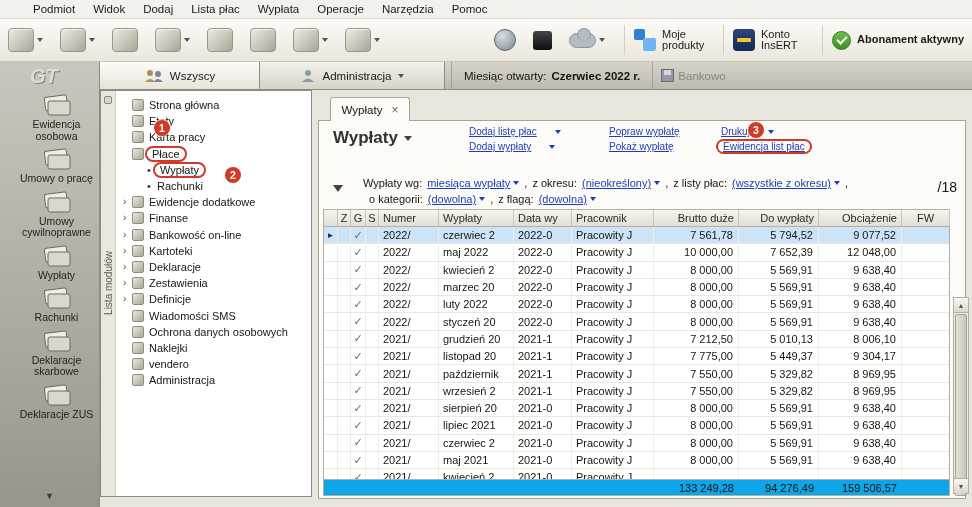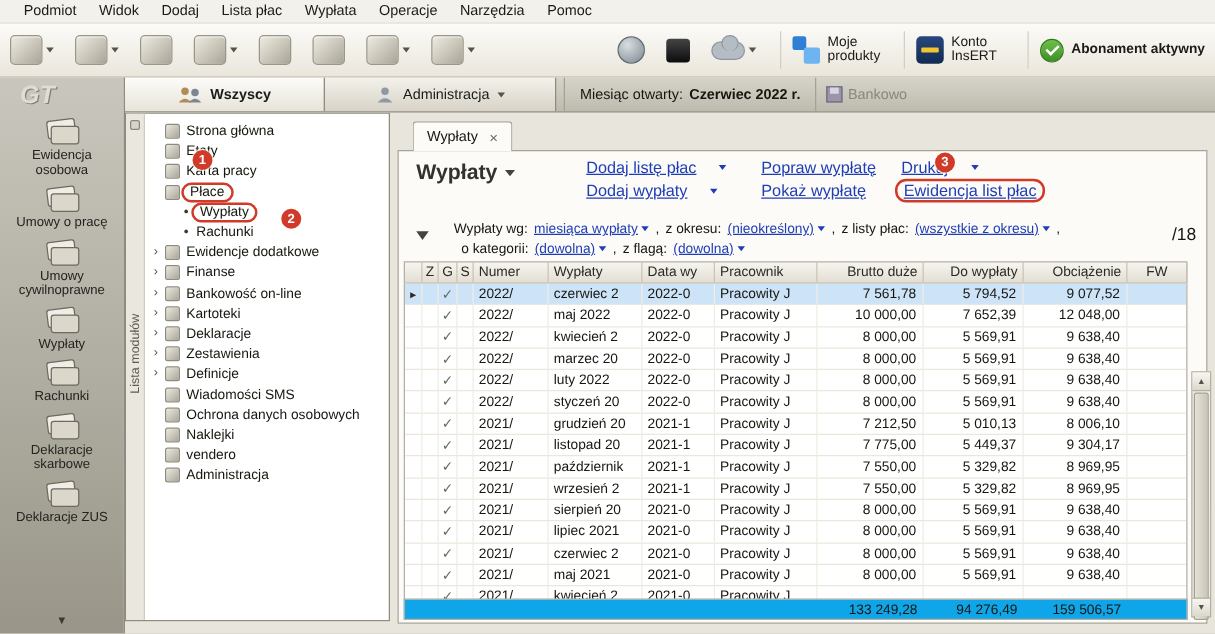--- a/index.html
+++ b/index.html
@@ -9,21 +9,21 @@
     --red: #d13a28;
     --blue: #1f3eb5;
   }
   html,body{background:#cfccc3;}
   .window{
     position:relative;width:972px;height:507px;overflow:hidden;
     background:#e8e5dc;font-family:"Liberation Sans",sans-serif;color:#16160f;
   }
   
   .menubar{position:absolute;top:0;left:0;right:0;height:19px;background:#f3f1ec;
-    border-bottom:1px solid #e1ded5;display:flex;align-items:center;padding-left:10px;}
+    border-bottom:1px solid #e1ded5;display:flex;align-items:center;padding-left:24px;}
   .menu-item{padding:2px 9px;font-size:11.5px;color:#1a1a18;cursor:default;}
   
   .toolbar{position:absolute;top:19px;left:0;right:0;height:43px;
     background:linear-gradient(#fcfbf8,#eae6dc);border-bottom:1px solid #c9c5b8;
     display:flex;align-items:center;padding:0 8px;}
   .tb-left,.tb-mid{display:flex;align-items:center;gap:17px;}
   .tb-btn{display:flex;align-items:center;gap:3px;}
   .tb-icon{width:26px;height:24px;border-radius:4px;border:1px solid #9a968a;
     background:linear-gradient(135deg,#eeebe2 0%,#c9c5b8 55%,#a8a497 100%);
     box-shadow:inset 0 1px 0 rgba(255,255,255,.7);}
@@ -57,30 +57,30 @@
     display:inline-block;position:relative;border:1px solid #2f7a1d;}
   .ok-icon::after{content:"";position:absolute;left:4px;top:4px;width:8px;height:4px;
     border-left:2px solid #fff;border-bottom:2px solid #fff;transform:rotate(-45deg);}
   
   .tabstrip{position:absolute;top:62px;left:100px;right:0;height:28px;
     background:linear-gradient(#d6d3c9,#bdbaae);border-bottom:1px solid #8f8b7f;
     display:flex;align-items:stretch;overflow:hidden;}
   .ctx-tab{display:flex;align-items:center;justify-content:center;gap:6px;
     border-right:1px solid #8f8b7f;background:linear-gradient(#f3f1ea,#d7d3c8);
     font-size:11.5px;color:#1a1a18;flex:0 0 auto;}
-  .ctx-tab.active{background:linear-gradient(#fdfcfa,#e7e3d9);font-weight:bold;}
+  .ctx-tab.active{background:linear-gradient(#fdfcfa,#e7e3d9);font-weight:normal;}
   .picon{flex:0 0 auto;}
   .more-btn{border:1px solid #8f8b7f;background:#edebe3;padding:0 4px;font-size:10px;line-height:12px;margin-left:4px;}
   .month{display:flex;align-items:center;gap:5px;padding:0 12px;font-size:11.5px;white-space:nowrap;margin-left:6px;border-left:1px solid #a5a195;}
   .bankbtn{display:flex;align-items:center;gap:4px;font-size:11.5px;color:#8a877c;white-space:nowrap;padding-left:8px;border-left:1px solid #a5a195;}
   .disk-icon{width:13px;height:13px;background:#9a96a8;border:1px solid #6e6a7c;display:inline-block;position:relative;}
   .disk-icon::after{content:"";position:absolute;left:2px;top:0;width:7px;height:5px;background:#d8d5e2;}
   
   .leftrail{position:absolute;top:62px;left:0;width:100px;bottom:0;
-    background:linear-gradient(180deg,#c9c6bd,#999689);border-right:1px solid #8f8b7f;}
+    background:linear-gradient(180deg,#c9c6bd,#999689);border-right:1px solid #8f8b7f;padding-left:14px;}
   .gt-logo{height:28px;font-size:20px;font-weight:bold;font-style:italic;
     color:#e0ddd4;text-shadow:1px 1px 0 #848176;padding:3px 0 0 16px;}
   .rail-list{padding-top:4px;}
   .rail-item{display:flex;flex-direction:column;align-items:center;margin-bottom:6px;cursor:default;}
   .rail-label{font-size:10.5px;color:#23231f;text-align:center;line-height:11.5px;padding:1px 4px 0;}
   .rail-more{position:absolute;bottom:6px;left:0;right:0;text-align:center;font-size:9px;color:#3c3a33;}
   
   .treepanel{position:absolute;left:100px;top:90px;width:212px;bottom:10px;
     background:#fff;border:1px solid #8f8b7f;display:flex;}
   .tree-strip{width:15px;background:#eae7de;border-right:1px solid #cfcbbf;position:relative;flex:0 0 auto;}
@@ -106,21 +106,21 @@
   
   .content{position:absolute;left:318px;top:90px;right:0;bottom:0;}
   .doc-tab{position:absolute;left:12px;top:7px;width:80px;height:24px;background:#fcfbf8;
     border:1px solid #a6a295;border-bottom:none;border-radius:3px 3px 0 0;z-index:2;
     display:flex;align-items:center;justify-content:center;gap:9px;font-size:11.5px;}
   .doc-close{color:#6e6a5f;font-size:12px;line-height:12px;}
   .panel{position:absolute;left:0;top:30px;right:6px;bottom:8px;background:#fcfbf8;border:1px solid #a6a295;}
   .page-title{position:absolute;left:14px;top:7px;font-size:17px;font-weight:bold;color:#33322c;
     display:flex;align-items:center;gap:6px;}
   .acol{position:absolute;top:5px;display:flex;flex-direction:column;gap:4px;}
-  .alink{font-size:13px;color:var(--blue);display:flex;align-items:center;gap:18px;white-space:nowrap;cursor:default;}
+  .alink{font-size:10px;color:var(--blue);display:flex;align-items:center;gap:18px;white-space:nowrap;cursor:default;}
   .alink .lbl{text-decoration:underline;}
   .lbl.circled{border:2px solid var(--red);border-radius:9px;padding:0 5px;margin:-2px -5px;text-decoration:underline;}
   .filters{position:absolute;left:10px;top:56px;right:6px;height:34px;font-size:11px;}
   .funnel{position:absolute;left:4px;top:8px;width:0;height:0;
     border-left:5px solid transparent;border-right:5px solid transparent;border-top:7px solid #44423a;}
   .fline{position:absolute;display:flex;align-items:center;gap:5px;white-space:nowrap;}
   .fline.l1{left:34px;top:0;}
   .fline.l2{left:40px;top:16px;}
   .fseg{display:flex;align-items:center;gap:3px;}
   .fseg .txt.link{color:var(--blue);text-decoration:underline;}

